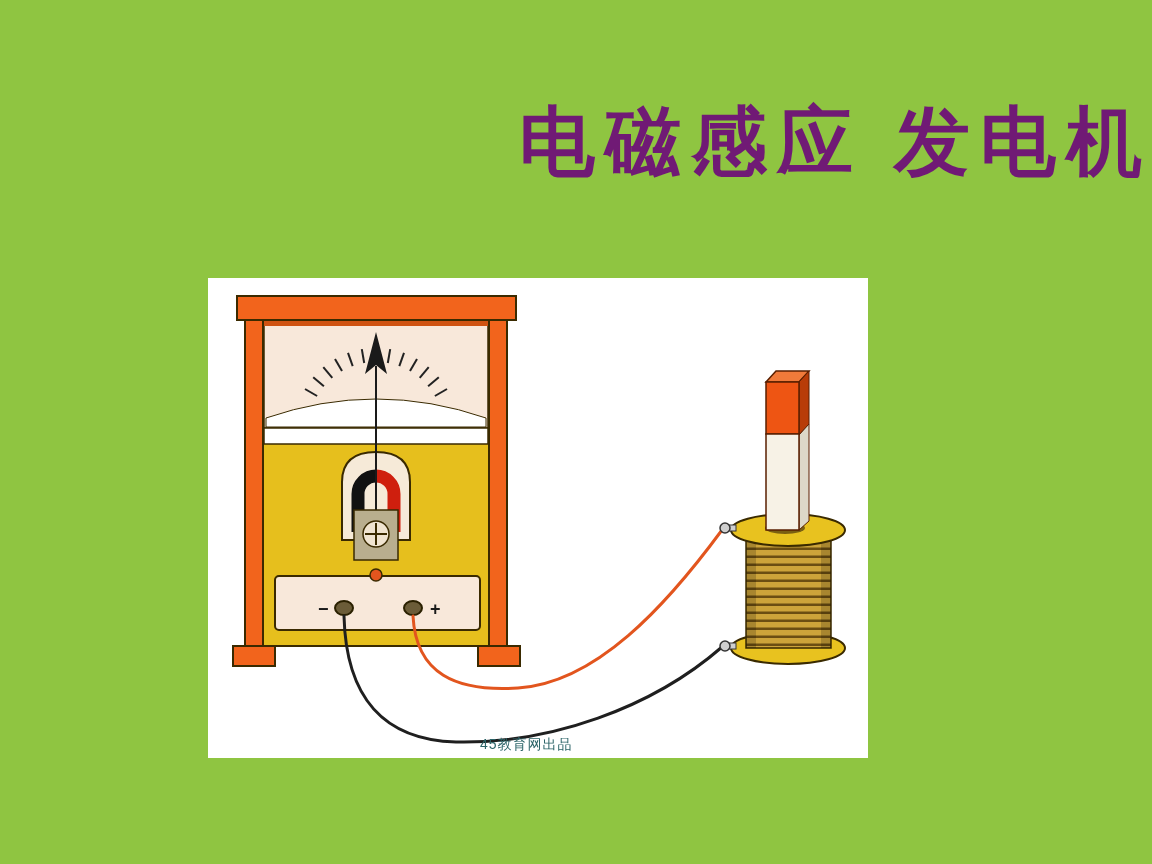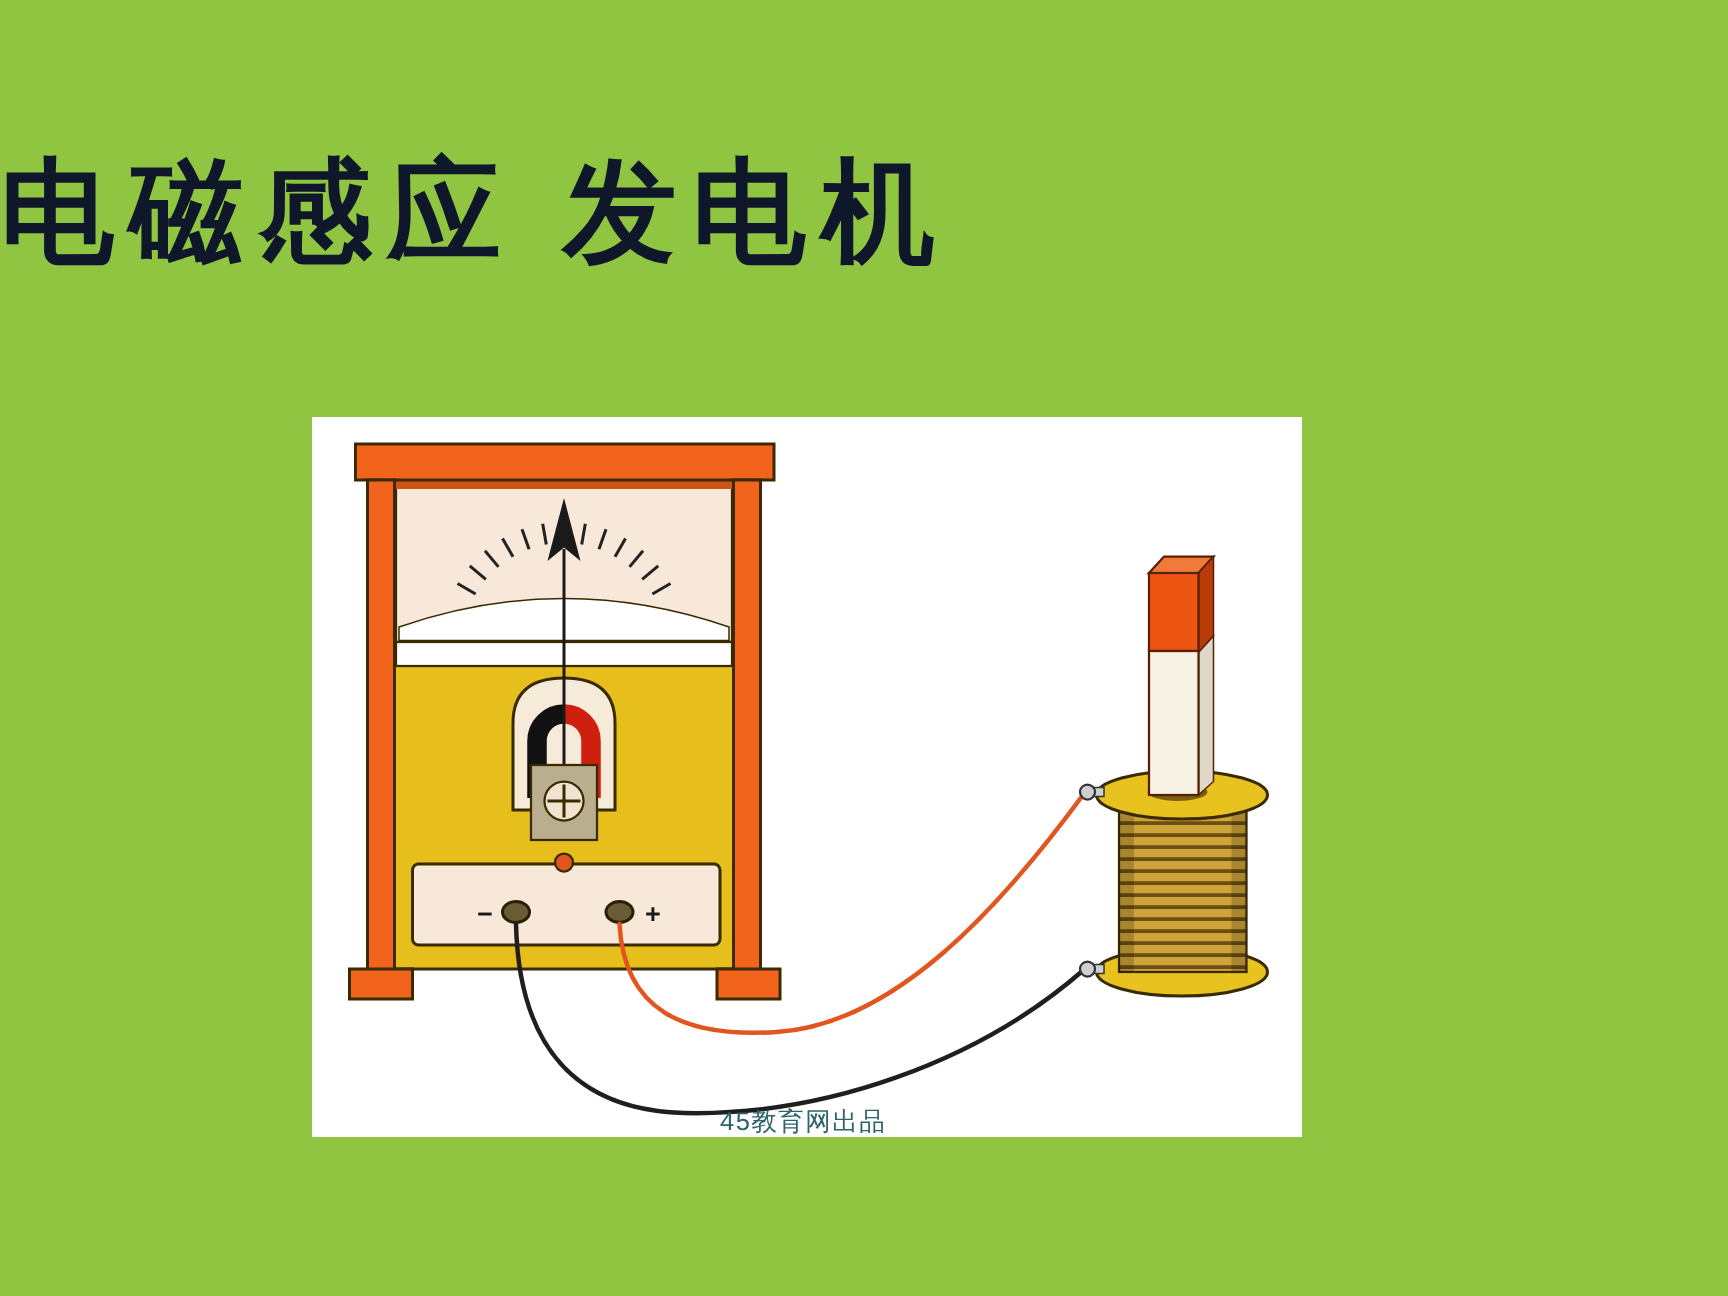--- a/index.html
+++ b/index.html
@@ -3,31 +3,31 @@
 <meta charset="utf-8">
 <style>
   html,body{margin:0;padding:0;}
   body{
     width:1152px;height:864px;overflow:hidden;position:relative;
     background:#8fc541;
     font-family:"Liberation Sans","DejaVu Sans",sans-serif;
   }
   .slide-title{
     position:absolute;top:100px;left:0;right:0;
-    text-align:left;
-    color:#0f172a;font-size:76px;font-weight:bold;letter-spacing:10px;
+    text-align:right;
+    color:#701a75;font-size:76px;font-weight:bold;letter-spacing:10px;
     line-height:1.1;white-space:nowrap;
   }
   .diagram-panel{
     position:absolute;left:208px;top:278px;width:660px;height:480px;
     background:#ffffff;
   }
   .watermark{
     position:absolute;left:272px;top:458px;
-    color:#2c6468;font-size:17px;letter-spacing:1px;
+    color:#2c6468;font-size:14px;letter-spacing:1px;
   }
   svg{display:block;}
   text.terminal-label{font-size:18px;font-weight:bold;fill:#1a1a1a;}
 </style>
 </head>
 <body>
 
 <div class="slide-title">电磁感应 发电机</div>
 
 <div class="diagram-panel">

